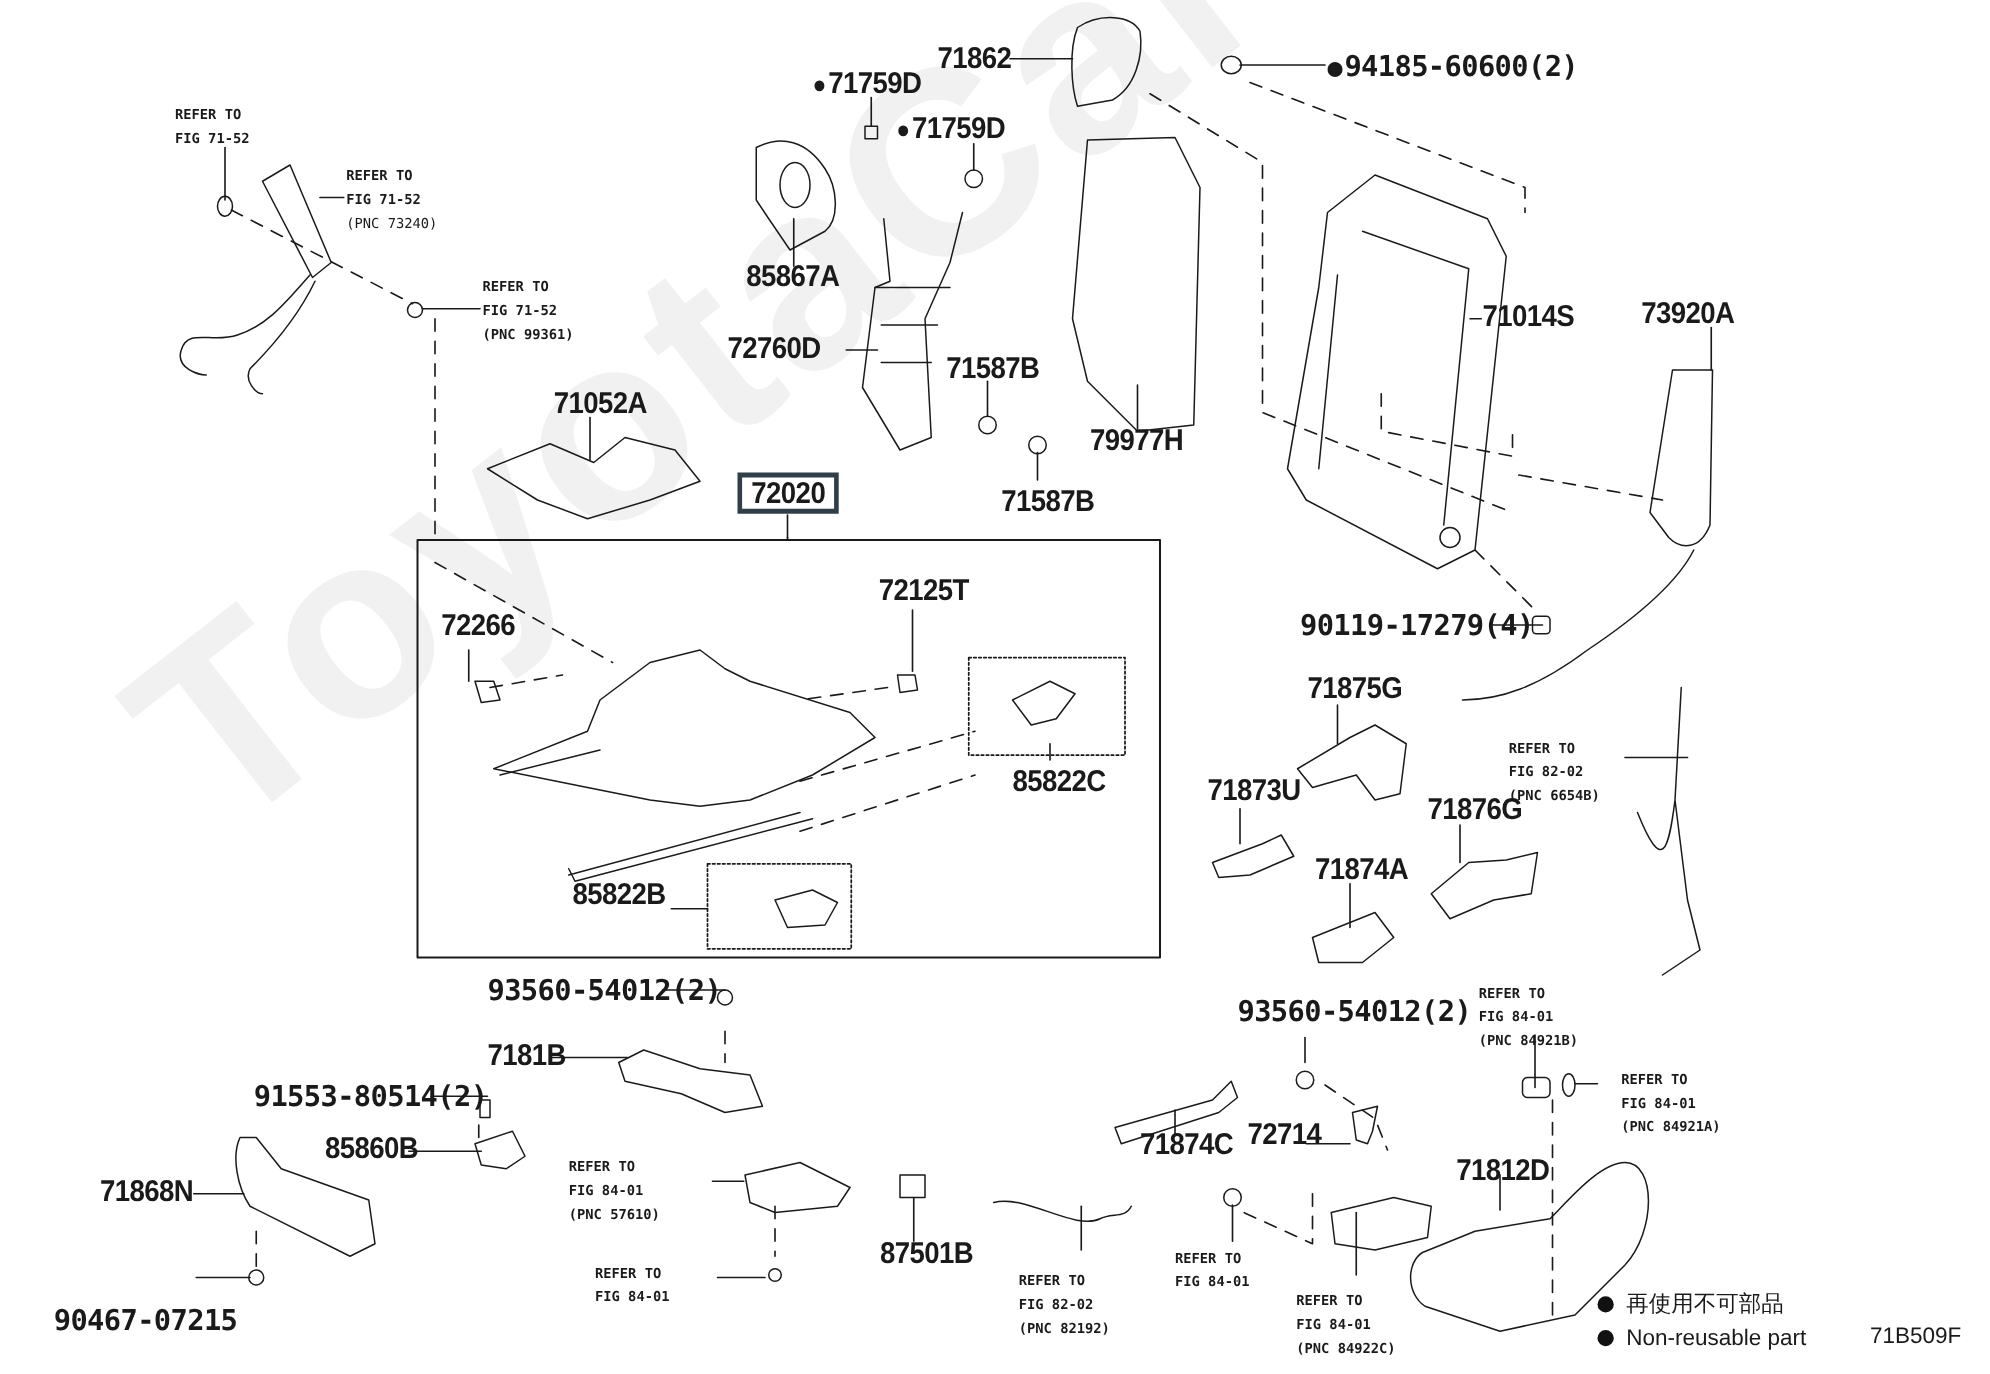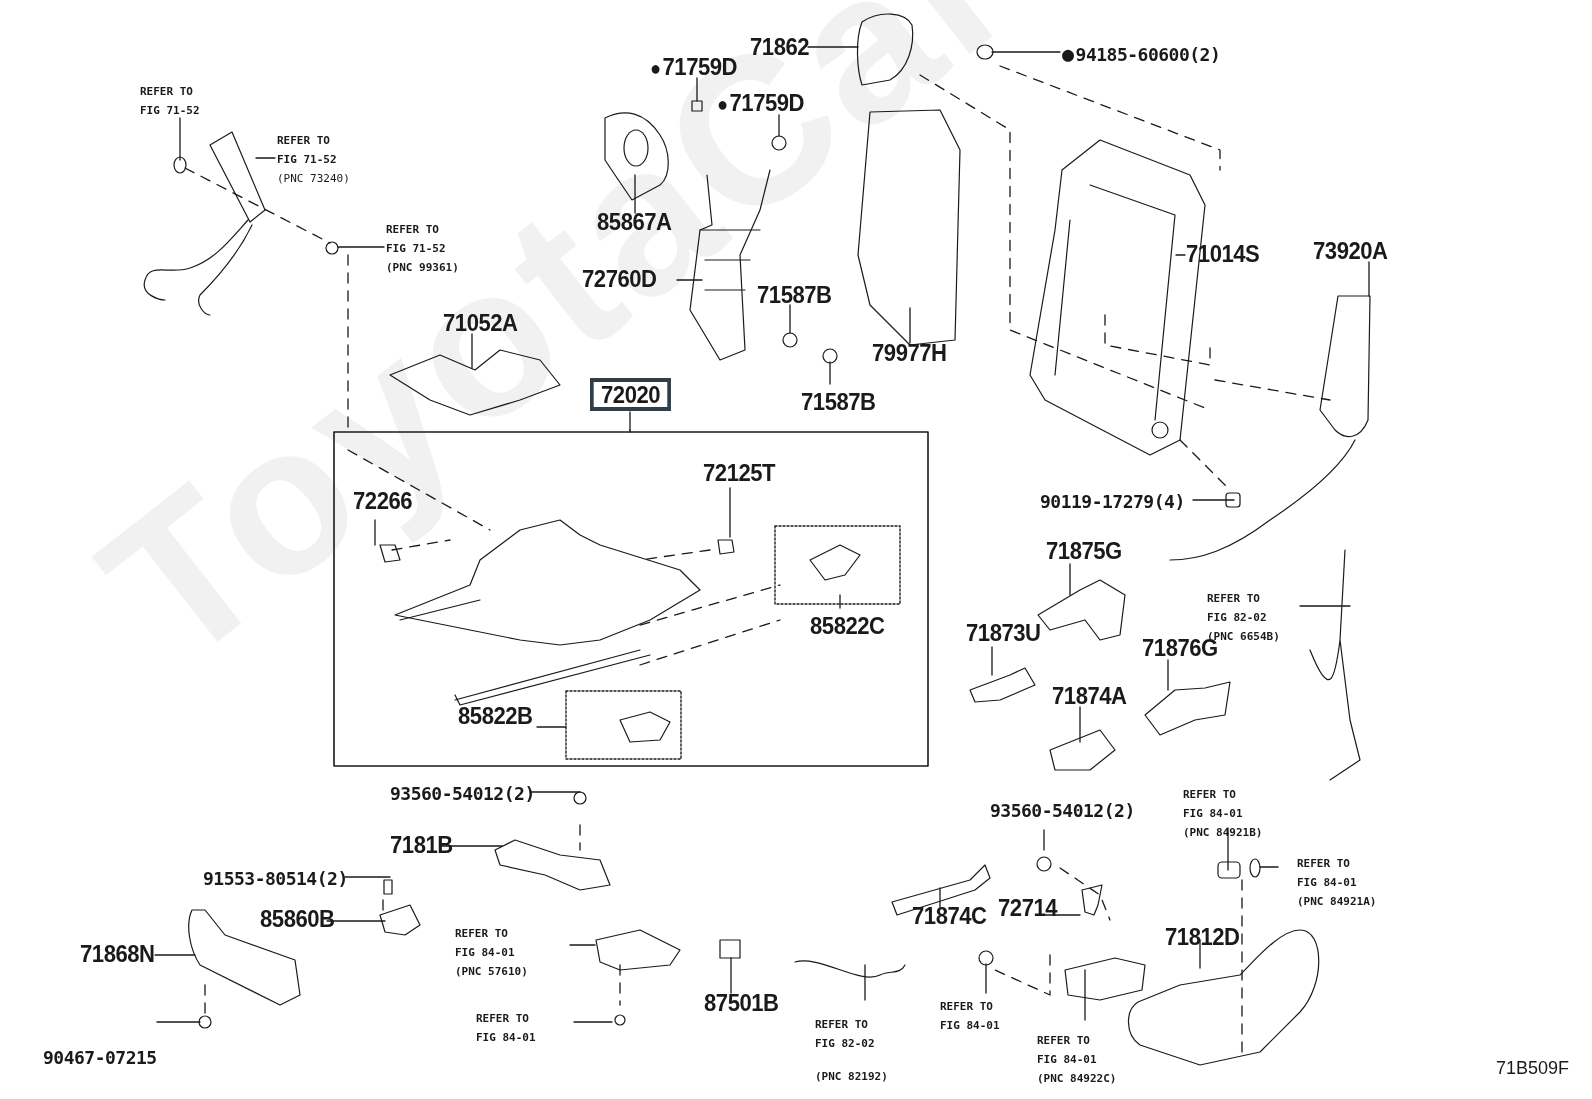--- a/index.html
+++ b/index.html
@@ -6,21 +6,21 @@
   #stage { position: relative; width: 1592px; height: 1099px; overflow: hidden; background: #fff;
            font-family: "Liberation Mono", "DejaVu Sans Mono", monospace; color: #1a1a1a; }
   #art { position: absolute; left: 0; top: 0; width: 1592px; height: 1099px; }
   .watermark { position: absolute; left: 60px; top: 520px; font-family: "Liberation Sans", sans-serif;
                font-size: 210px; font-weight: bold; color: #f1f1f1; transform: rotate(-38deg);
                transform-origin: left top; white-space: nowrap; letter-spacing: 6px; }
   .lbl { position: absolute; font-family: "DejaVu Sans Mono", monospace; font-weight: bold; font-size: 21px;
          line-height: 21px; color: #1a1a1a; white-space: nowrap; letter-spacing: -1px; }
   .lbl.num { font-family: "Liberation Sans", sans-serif; font-size: 24px; letter-spacing: -0.5px; transform: scaleX(0.92); transform-origin: left top; }
   .lbl.ref { font-family: "DejaVu Sans Mono", monospace; font-size: 11px; line-height: 19px; font-weight: bold; letter-spacing: 0; }
-  .lbl.small { font-size: 18px; font-family: "DejaVu Sans Mono", monospace; letter-spacing: -0.5px; }
+  .lbl.small { font-size: 23px; font-family: "DejaVu Sans Mono", monospace; letter-spacing: -0.5px; }
   .dot::before { content: "●"; margin-right: 2px; font-size: 20px; }
   .box-label { position: absolute; border: 4px solid #2f3e48; padding: 2px 8px; background: #fff; }
   .legend { position: absolute; left: 1278px; top: 1030px; font-family: "Liberation Sans", sans-serif; font-size: 18px; line-height: 27px; }
   .legend .row { white-space: nowrap; }
   .legend .bullet { display: inline-block; width: 13px; height: 13px; border-radius: 50%; background: #111; margin-right: 10px; vertical-align: -1px; }
   .figcode { position: absolute; left: 1496px; top: 1058px; font-family: "Liberation Sans", sans-serif; font-size: 18px; }
   svg path, svg line, svg rect, svg polyline, svg polygon, svg circle, svg ellipse { vector-effect: non-scaling-stroke; }
 </style>
 </head>
 <body>
@@ -256,21 +256,21 @@
   </div>
 
   <div class="lbl num" style="left:704px;top:992px">87501B</div>
   <div class="lbl num" style="left:912px;top:905px">71874C</div>
   <div class="lbl num" style="left:998px;top:897px">72714</div>
   <div class="lbl num" style="left:1165px;top:926px">71812D</div>
 
   <div class="lbl ref" style="left:815px;top:1015px">
     <div>REFER TO</div>
     <div>FIG 82-02</div>
-    <div style="margin-top:14px">(PNC 82192)</div>
+    <div style="margin-top:0">(PNC 82192)</div>
   </div>
   <div class="lbl ref" style="left:940px;top:997px">
     <div>REFER TO</div>
     <div>FIG 84-01</div>
   </div>
   <div class="lbl ref" style="left:1037px;top:1031px">
     <div>REFER TO</div>
     <div>FIG 84-01</div>
     <div>(PNC 84922C)</div>
   </div>
@@ -278,14 +278,22 @@
     <div>REFER TO</div>
     <div>FIG 84-01</div>
     <div>(PNC 84921B)</div>
   </div>
   <div class="lbl ref" style="left:1297px;top:854px">
     <div>REFER TO</div>
     <div>FIG 84-01</div>
     <div>(PNC 84921A)</div>
   </div>
 
+  <div class="legend">
+    <div class="row">
+      <span class="bullet"></span><span style="font-family:'DejaVu Sans',sans-serif">再使用不可部品</span>
+    </div>
+    <div class="row">
+      <span class="bullet"></span><span>Non-reusable part</span>
+    </div>
+  </div>
   <div class="figcode">71B509F</div>
 </div>
 
 </body></html>

